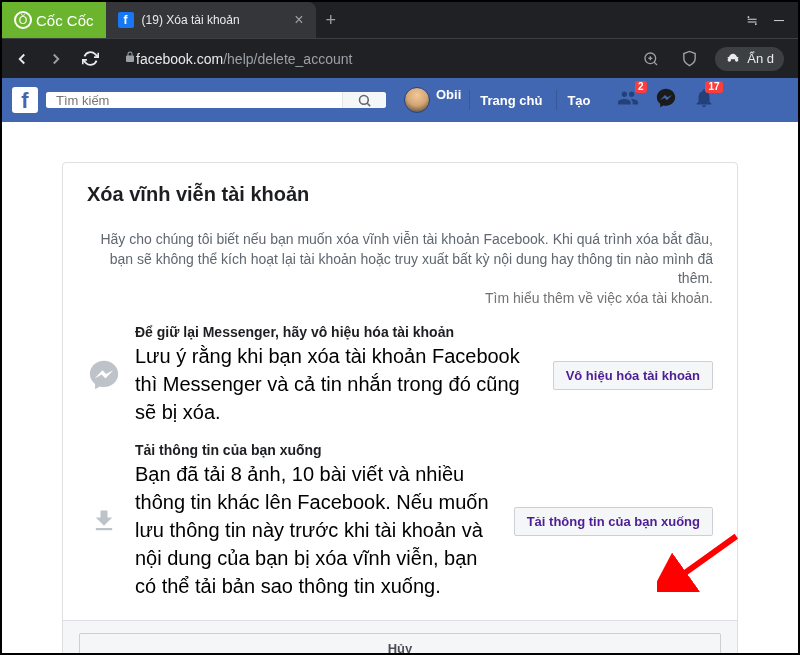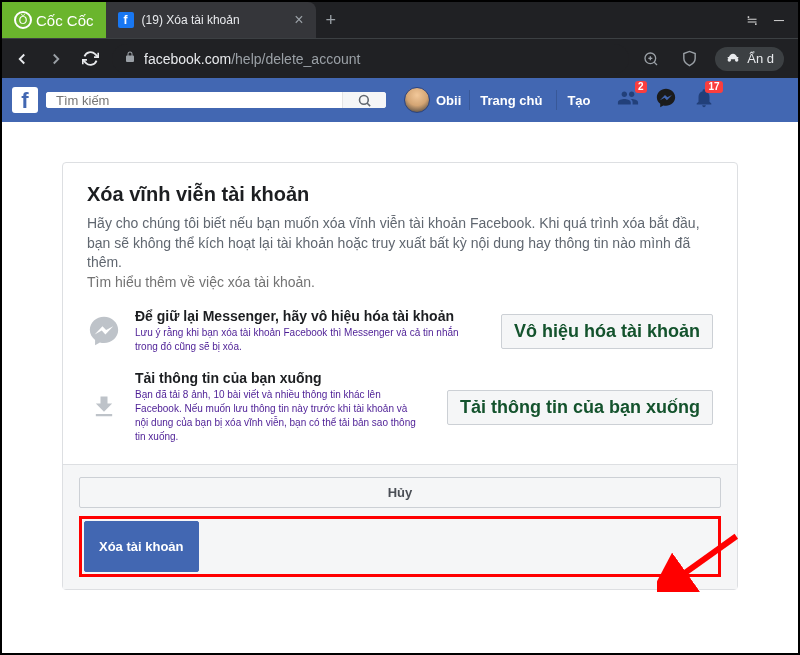--- a/index.html
+++ b/index.html
@@ -14,55 +14,55 @@
 .tab-favicon { width: 16px; height: 16px; background: #1877f2; border-radius: 2px; display: flex; align-items: center; justify-content: center; color: #fff; font-weight: bold; font-size: 12px; }
 .tab-title { flex: 1; white-space: nowrap; overflow: hidden; text-overflow: ellipsis; color: #e8eaed; }
 .tab-close { color: #9aa0a6; font-size: 16px; cursor: pointer; }
 .new-tab { display: flex; align-items: center; padding: 0 10px; color: #9aa0a6; font-size: 18px; cursor: pointer; }
 .titlebar-spacer { flex: 1; }
 .window-controls { display: flex; align-items: center; gap: 18px; padding: 0 14px; color: #cfcfcf; font-size: 14px; }
 
 .toolbar-row { display: flex; align-items: center; height: 40px; padding: 0 8px; gap: 10px; background: #202124; border-top: 1px solid #3c4043; }
 .nav-icon { color: #9aa0a6; width: 24px; height: 24px; display: flex; align-items: center; justify-content: center; cursor: pointer; }
 .nav-icon.active { color: #e8eaed; }
-.addr-bar { flex: 1; background: #202124; border-radius: 20px; display: flex; align-items: center; padding: 0 12px; gap: 8px; height: 30px; }
+.addr-bar { flex: 1; background: #202124; border-radius: 20px; display: flex; align-items: center; padding: 0 12px; height: 30px; }
 .lock-icon { color: #9aa0a6; font-size: 12px; }
 .url-text { color: #9aa0a6; font-size: 14px; }
 .url-text .host { color: #e8eaed; }
 .toolbar-right { display: flex; align-items: center; gap: 14px; padding-right: 6px; color: #9aa0a6; }
 .incog-badge { background: #3c4043; color: #e8eaed; border-radius: 14px; padding: 4px 10px; display: flex; align-items: center; gap: 6px; font-size: 13px; }
 
 
 .fb-header { background: #4267b2; height: 44px; display: flex; align-items: center; padding: 0 10px; gap: 8px; }
 .fb-logo { background: #fff; color: #4267b2; width: 26px; height: 26px; display: flex; align-items: flex-end; justify-content: center; font-weight: bold; font-size: 22px; border-radius: 3px; padding-bottom: 0; line-height: 24px; }
 .fb-search { flex: 0 0 340px; display: flex; background: #fff; border-radius: 3px; height: 16px; overflow: hidden; }
 .fb-search input { flex: 1; border: none; padding: 0 10px; font-size: 13px; outline: none; }
 .fb-search-btn { width: 44px; background: #f5f6f7; display: flex; align-items: center; justify-content: center; border-left: 1px solid #e4e4e4; color: #606770; cursor: pointer; }
-.fb-profile { display: flex; align-items: center; gap: 6px; color: #fff; font-size: 13px; font-weight: 600; margin-left: 10px; cursor: pointer; }
+.fb-profile { display: flex; align-items: flex-start; gap: 6px; color: #fff; font-size: 13px; font-weight: 600; margin-left: 10px; cursor: pointer; }
 .fb-avatar { width: 26px; height: 26px; border-radius: 50%; background: radial-gradient(circle at 50% 30%, #f2c89a 0%, #d4a574 50%, #333 100%); border: 1px solid #2a4380; }
 .fb-nav { display: flex; align-items: center; gap: 4px; }
 .fb-nav-item { color: #fff; font-size: 13px; font-weight: 600; padding: 0 10px; cursor: pointer; border-left: 1px solid #385898; height: 20px; display: flex; align-items: center; }
 .fb-icons { display: flex; align-items: center; gap: 16px; margin-left: 8px; }
 .fb-icon { position: relative; color: #2a4380; cursor: pointer; }
 .fb-badge { position: absolute; top: -6px; right: -8px; background: #fa3e3e; color: #fff; font-size: 10px; font-weight: bold; border-radius: 3px; padding: 1px 3px; line-height: 1; }
 
 
 .content-wrapper { padding: 40px 60px; }
 .card { border: 1px solid #dddfe2; border-radius: 4px; background: #fff; }
 .card-body { padding: 20px 24px; }
-.card-title { font-size: 20px; font-weight: bold; color: #1c1e21; margin-bottom: 8px; }
-.card-desc { font-size: 14px; color: #606770; line-height: 1.4; }
+.card-title { font-size: 20px; font-weight: bold; color: #1c1e21; margin-bottom: 24px; }
+.card-desc { font-size: 14px; color: #606770; line-height: 1.4; text-align: right; }
 .card-link { color: #737373; cursor: pointer; }
 
 .option-row { display: flex; align-items: center; gap: 14px; padding: 16px 0 0 0; }
 .option-icon { width: 34px; height: 34px; flex: 0 0 34px; display: flex; align-items: center; justify-content: center; }
 .option-text { flex: 1; }
 .option-title { font-size: 14px; font-weight: bold; color: #1c1e21; margin-bottom: 2px; }
-.option-desc { font-size: 10px; color: #4c1d95; line-height: 1.4; }
-.option-btn { background: #f5f6f7; border: 1px solid #ccd0d5; color: #14532d; font-size: 18px; font-weight: 600; padding: 6px 12px; border-radius: 2px; cursor: pointer; white-space: nowrap; margin-left: 10px; }
+.option-desc { font-size: 20px; color: #000000; line-height: 1.4; }
+.option-btn { background: #f5f6f7; border: 1px solid #ccd0d5; color: #4c1d95; font-size: 13px; font-weight: 600; padding: 6px 12px; border-radius: 2px; cursor: pointer; white-space: nowrap; margin-left: 10px; }
 
 .card-footer { background: #f5f6f7; border-top: 1px solid #dddfe2; padding: 12px 16px; display: flex; justify-content: flex-end; gap: 8px; flex-direction: column; }
 .btn-cancel { background: #f5f6f7; border: 1px solid #ccd0d5; color: #4b4f56; font-size: 13px; font-weight: 600; padding: 7px 14px; border-radius: 2px; cursor: pointer; }
 .btn-primary { background: #4267b2; border: 1px solid #4267b2; color: #fff; font-size: 13px; font-weight: 600; padding: 17px 14px; border-radius: 2px; cursor: pointer; }
 .highlight-box { border: 3px solid #ff0000; padding: 2px; display: inline-block; }
 
 
 .arrow { position: absolute; width: 90px; height: 60px; }
 .arrow svg { width: 100%; height: 100%; }
 </style>

